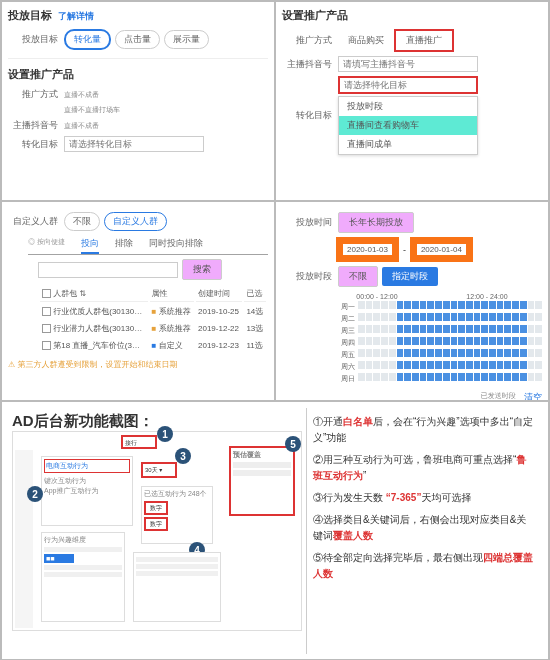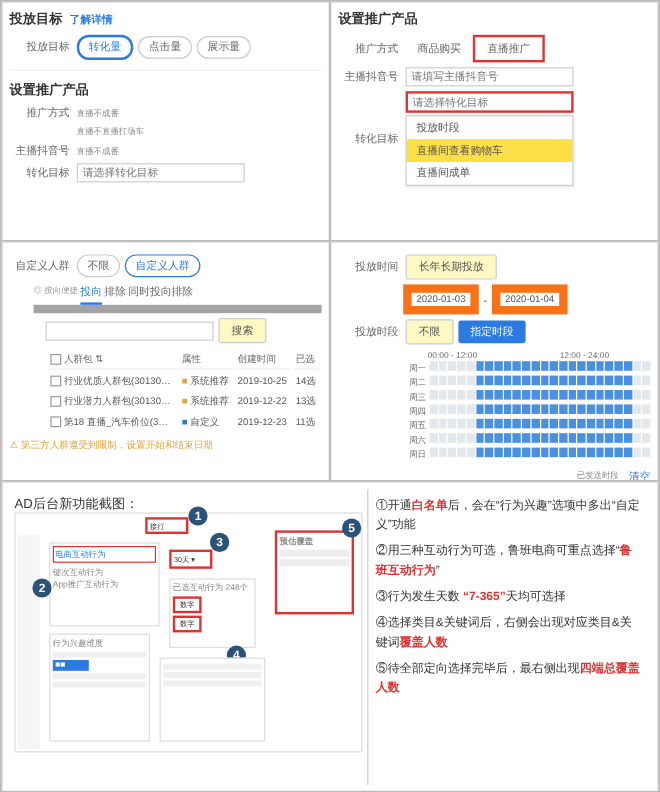--- a/index.html
+++ b/index.html
@@ -16,43 +16,43 @@
 .row{display:flex;align-items:center;margin:4px 0;font-size:9px}
 .lbl{width:50px;color:#666;text-align:right;margin-right:6px}
 .pill{display:inline-block;padding:2px 8px;border:1px solid #ccc;border-radius:10px;margin-right:4px;font-size:9px;color:#666}
 .pill.act{border-color:#2a7ae2;color:#2a7ae2}
 .inp{border:1px solid #ccc;padding:2px 4px;font-size:9px;color:#999;flex:1;max-width:140px}
 .redbox{border:2px solid #d33}
 .tab{display:inline-block;padding:3px 10px;color:#666;font-size:9px}
 .tab.redframe{border:2px solid #d33}
 .dropdown{border:1px solid #ccc;background:#fff;margin-top:2px;box-shadow:0 1px 3px rgba(0,0,0,.15)}
 .dd-item{padding:3px 8px;font-size:9px;color:#555}
-.dd-item.hl{background:#fde047}
-.tabs2{display:flex;gap:2px;font-size:9px;margin:4px 0;border-bottom:7px solid #a3a3a3}
+.dd-item.hl{background:#5eead4}
+.tabs2{display:flex;gap:16px;font-size:9px;margin:4px 0;border-bottom:1px solid #a3a3a3}
 .tabs2 span{padding:2px 0;color:#666;cursor:pointer}
 .tabs2 span.act{color:#2a7ae2;border-bottom:2px solid #2a7ae2}
 .tbl{width:100%;font-size:8px;margin-top:3px}
 .tbl th{text-align:left;padding:2px;color:#666;font-weight:normal;border-bottom:1px solid #eee}
 .tbl td{padding:2px;color:#555}
 .cb{width:9px;height:9px;border:1px solid #999;display:inline-block;vertical-align:middle}
 .btn{display:inline-block;padding:3px 10px;background:#2a7ae2;color:#fff;border-radius:2px;font-size:9px}
-.btn-o{display:inline-block;padding:3px 10px;border:1px solid #ccc;color:#555;border-radius:2px;font-size:9px;background:#fef9c3}
+.btn-o{display:inline-block;padding:3px 10px;border:1px solid #ccc;color:#555;border-radius:2px;font-size:9px;background:#f0abfc}
 .warn{color:#e6a23c;font-size:8px;margin-top:4px}
 .date{border:7px solid #f97316;padding:1px 4px;font-size:8px;color:#555;display:inline-block}
 .sched{margin-top:6px}
 .sched-grid{display:grid;grid-template-columns:36px 1fr;font-size:7px}
 .sched-head{display:grid;grid-template-columns:repeat(2,1fr);font-size:7px;color:#666;text-align:center;margin-bottom:1px}
 .day{color:#666;padding:1px;text-align:right;padding-right:3px}
 .slots{display:grid;grid-template-columns:repeat(24,1fr);gap:1px}
 .slot{height:8px;background:#e3e8ec}
 .slot.on{background:#4a90e2}
 .legend{display:flex;justify-content:flex-end;font-size:7px;color:#666;margin-top:6px}
 .c5-left{flex:0 0 56%;position:relative;padding:4px;border-right:1px solid #ccc}
 .c5-right{flex:1;padding:6px}
-.ad-title{font-size:11px;color:#333;margin-bottom:4px;font-weight:normal}
+.ad-title{font-size:15px;color:#333;margin-bottom:4px;font-weight:bold}
 .ad-ss{width:100%;height:200px;background:#fff;border:1px solid #ddd;position:relative}
 .ad-sidebar{position:absolute;left:2px;top:18px;bottom:2px;width:18px;background:#f5f5f5}
 .ad-panel{position:absolute;background:#fff;border:1px solid #ddd;font-size:6px;padding:2px}
 .rb{border:2px solid #d33}
 .num-badge{position:absolute;width:16px;height:16px;border-radius:50%;background:#2b5278;color:#fff;font-size:10px;font-weight:bold;display:flex;align-items:center;justify-content:center}
 .note{font-size:10px;line-height:1.6;margin-bottom:6px;color:#333}
 .note .red{color:#d33;font-weight:bold}
 .tiny{font-size:7px;color:#888}
 </style>
 </head>

